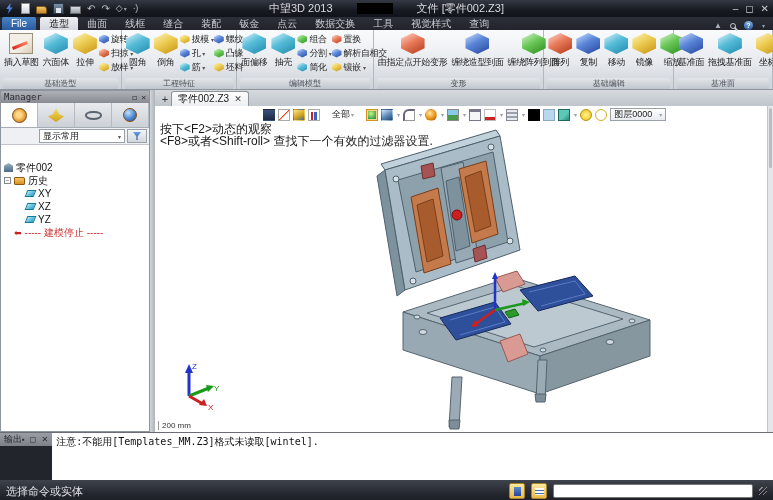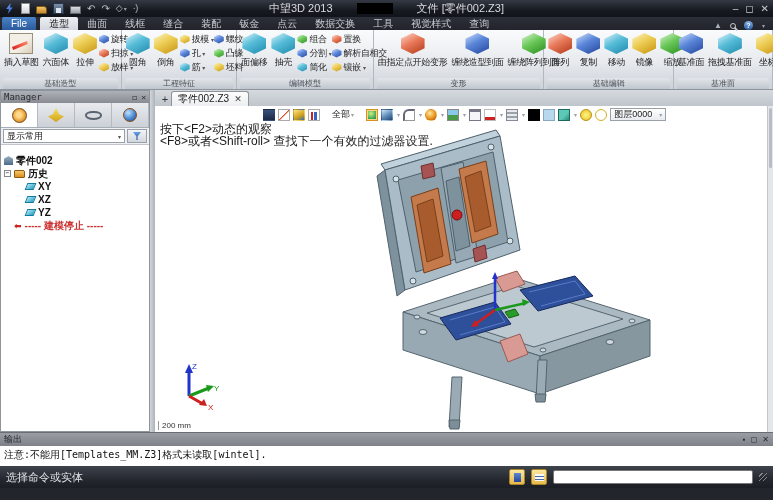--- a/index.html
+++ b/index.html
@@ -63,25 +63,25 @@
   .mgr-tabs { height:25px; background:linear-gradient(#e8eaee,#ccd1d7); display:flex; border-bottom:1px solid #a8aeb6; }
   .mtabi { flex:1; display:flex; align-items:center; justify-content:center; border-right:1px solid #b4bac2; }
   .mtabi.active { background:#fff; }
   .ti { width:16px; height:14px; }
   .t-hist { background:radial-gradient(circle at 45% 45%,#ffd98a 25%,#e8a03a 60%,#a86414); border-radius:50%; width:15px; height:15px; border:1px solid #7a4a10; }
   .t-roll { background:linear-gradient(#f8e060,#d0a018); clip-path:polygon(50% 0,70% 45%,100% 60%,50% 100%,0 60%,30% 45%); }
   .t-glass { width:17px; height:9px; border:2px solid #5a6470; border-radius:45% 45% 50% 50%; background:transparent; position:relative; }
   .t-glass:after { content:""; position:absolute; left:5px; top:-2px; width:3px; height:2px; background:#5a6470; }
   .t-ball { background:radial-gradient(circle at 35% 30%,#bfe2ff,#4a88d0 55%,#1a4a90); border-radius:50%; width:14px; height:14px; border:1px solid #8a4a10; }
   .mgr-filter { height:17px; display:flex; align-items:center; gap:2px; padding:1px 2px; background:#eef0f3; border-bottom:1px solid #c2c6cc; }
-  .filterbox { flex:1; height:14px; background:#fff; border:1px solid #9aa0a8; font-size:9px; display:flex; align-items:center; padding:0 3px; color:#222; }
+  .filterbox { flex:1; height:14px; background:#fff; border:1px solid #9aa0a8; font-size:9px; display:flex; align-items:center; padding:0 3px; color:#222;margin-left:36px; }
   .filterbox .caret { margin-left:auto; color:#555; }
   .funnelbtn { width:20px; height:14px; background:linear-gradient(#f2f4f6,#d2d7dd); border:1px solid #9aa0a8; display:flex; align-items:center; justify-content:center; }
   .funnel { width:8px; height:8px; background:linear-gradient(#6aa0e0,#2a5aa8); clip-path:polygon(0 0,100% 0,58% 55%,58% 100%,42% 100%,42% 55%); }
-  .mgr-tree { flex:1; font-size:10px; color:#111; padding:9px 0 0 3px; background:#fff; overflow:hidden;font-weight:bold; }
+  .mgr-tree { flex:1; font-size:10px; color:#111; padding:16px 0 0 3px; background:#fff; overflow:hidden; }
   .trow { display:flex; align-items:center; gap:3px; height:13px; white-space:nowrap; }
   .indent1 { padding-left:10px; } .indent2 { padding-left:22px; }
   .exp { width:7px; height:7px; border:1px solid #888; background:#fff; font-size:6px; line-height:5px; text-align:center; color:#333; }
   .i-part { width:9px; height:9px; background:linear-gradient(#9ab2c6,#4a6a86); clip-path:polygon(50% 0,100% 30%,100% 100%,0 100%,0 30%); }
   .i-folder { width:11px; height:8px; background:linear-gradient(#f8c868,#d89020); border:1px solid #8a5a10; border-radius:1px 2px 1px 1px; }
   .i-plane { width:9px; height:7px; background:linear-gradient(135deg,#aee8f4,#2a9ec4); border:1px solid #127a9a; transform:skewX(-22deg); }
   .i-stop { color:#cc2222; font-size:9px; }
   .stoptext { color:#cc3333; }
 
   .splitter { width:5px; background:linear-gradient(90deg,#d2d6dc,#aeb3ba); }
@@ -116,21 +116,21 @@
   .vsep { width:6px; }
   .layersel { height:13px; border:1px solid #9aa0a8; background:linear-gradient(#fff,#e8ebef); display:flex; align-items:center; padding:0 3px; gap:6px; }
   .prompt { position:absolute; top:17px; left:5px; font-size:12px; color:#1a1a1a; line-height:12px; }
   .modelsvg { position:absolute; left:0; top:0; width:100%; height:100%; }
   .triad { position:absolute; left:20px; bottom:22px; }
   .scalelbl { position:absolute; left:3px; bottom:2px; font-size:8px; color:#333; border-left:1px solid #999; padding-left:3px; }
   .vscroll { position:absolute; right:0; top:0; bottom:0; width:6px; background:#e4e6ea; border-left:1px solid #c2c6cc; }
   .vscroll .thumb { margin:2px 1px; height:60px; background:#b8bcc4; border-radius:2px; }
 
   
-  .output { height:34px; display:flex; flex-direction:column; border-top:1px solid #6a6e74; }
+  .output { height:48px; display:flex; flex-direction:row; border-top:1px solid #6a6e74; }
   .outhead { height:13px; background:linear-gradient(#9a9ea4,#7e8288); color:#23262b; font-size:9px; display:flex; align-items:center; padding:0 4px; }
   .outhead .hb { margin-left:auto; display:flex; gap:5px; font-size:8px; color:#2a2d31; }
   .outbody { flex:1; background:#fff; font-family:"DejaVu Sans Mono","Liberation Mono",monospace; font-size:10px; color:#111; padding:2px 4px; line-height:13px; }
 
   
   .statusbar { height:22px; background:linear-gradient(#3e434c,#23262d 65%,#1b1e24); display:flex; align-items:center; color:#e2e4e8; font-size:11px; padding:0 6px; gap:6px; }
   .statmsg { flex:1; }
   .stico { width:16px; height:16px; border-radius:2px; background:linear-gradient(#fce8a0,#e8b848); border:1px solid #a8842a; display:flex; align-items:center; justify-content:center; }
   .stico .g1 { width:7px; height:9px; background:linear-gradient(#5a8ad0,#24459c); }
   .stico .g2 { width:9px; height:7px; background:repeating-linear-gradient(#f8f8f8 0 2px,#4a6aa8 2px 3px); }

